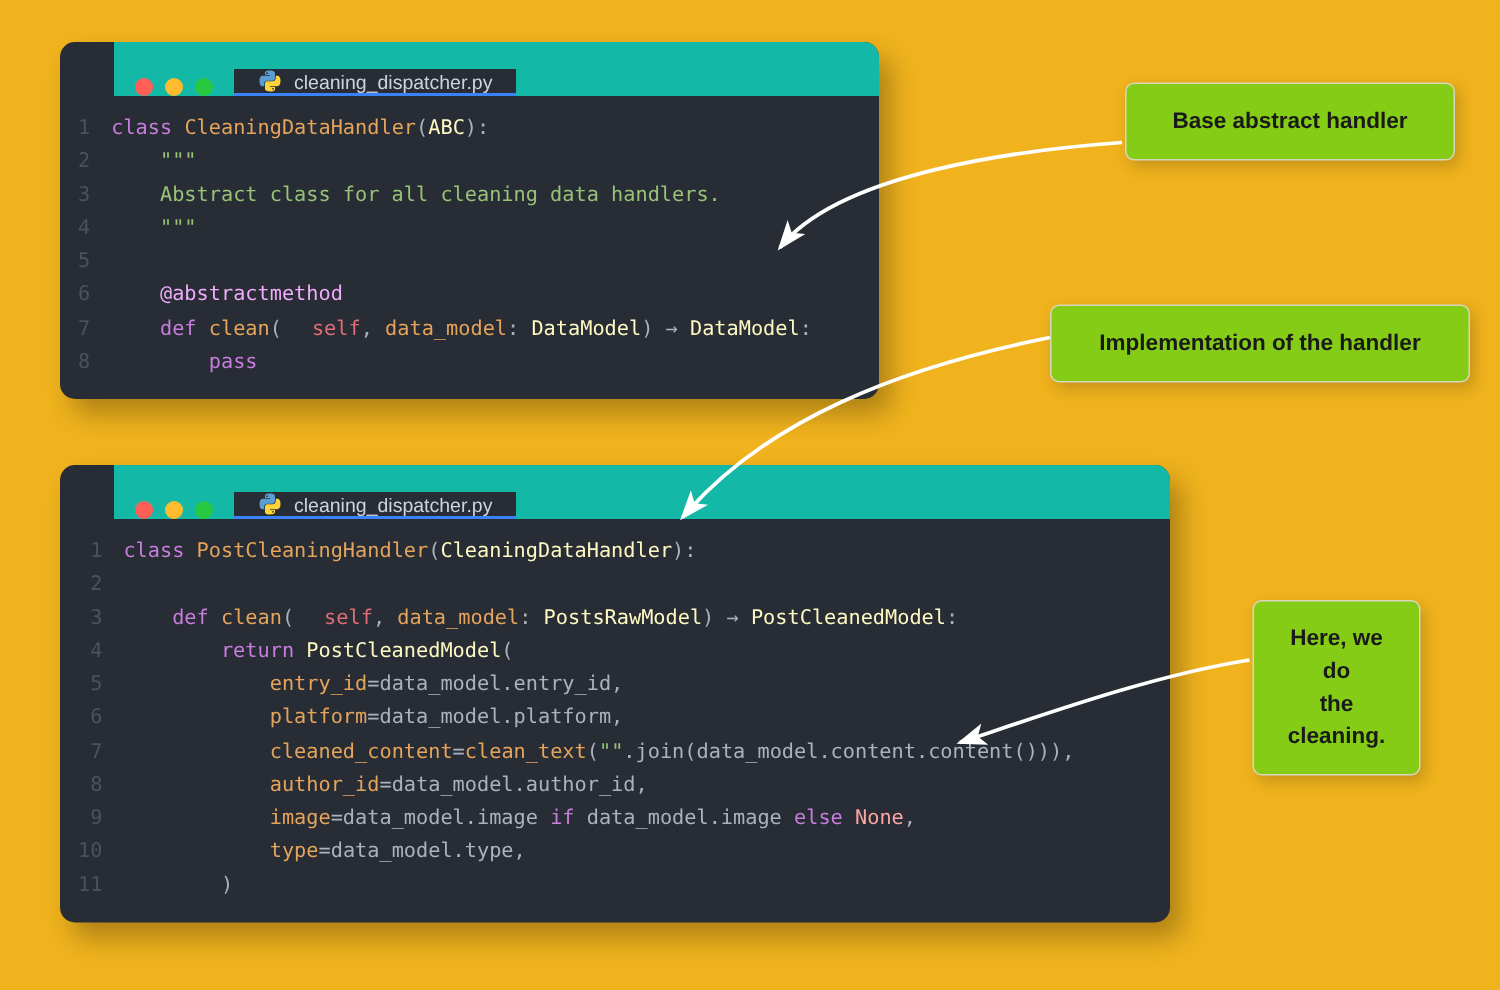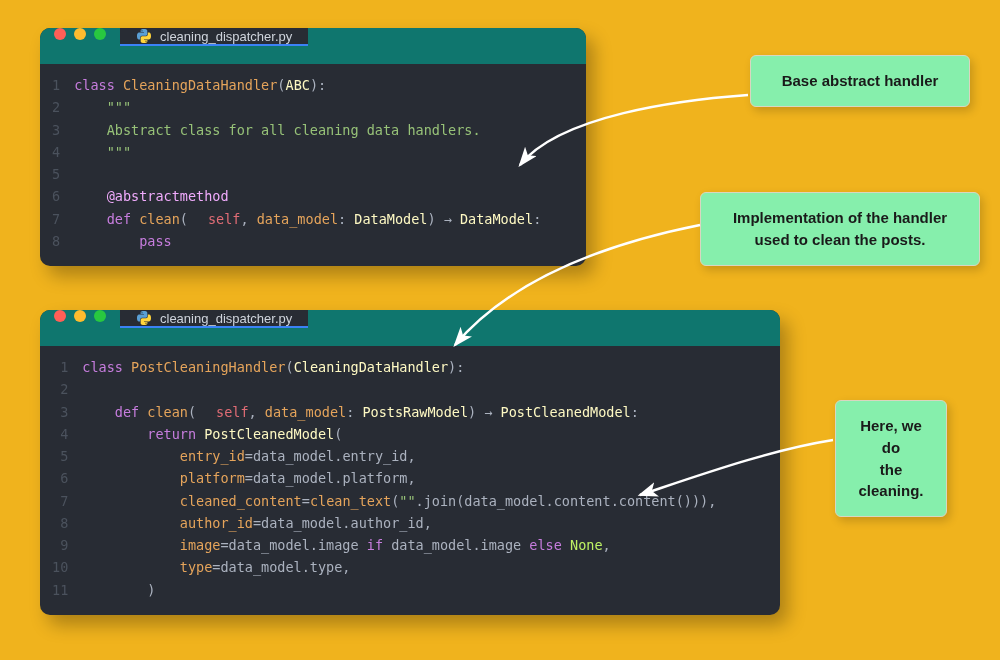--- a/index.html
+++ b/index.html
@@ -13,23 +13,24 @@
   }
   .editor {
     position: absolute;
     background: #282c34;
     border-radius: 10px;
     box-shadow: 8px 10px 18px rgba(0,0,0,0.28);
     overflow: hidden;
   }
   .titlebar {
     height: 36px;
-    background: #0f766e;
-    display: flex;
-    align-items: flex-start;
+    background: #14b8a6;
+    display: flex;
+    align-items: flex-end;
+    margin-left: 36px;
   }
   .traffic {
     display: flex;
     align-items: center;
     gap: 8px;
     padding: 0 14px;
   }
   .dot { width: 12px; height: 12px; border-radius: 50%; }
   .red { background: #ff5f57; }
   .yellow { background: #febc2e; }
@@ -66,25 +67,25 @@
     white-space: pre;
     color: #abb2bf;
   }
   .kw { color: #c77dde; } 
   .fn { color: #e5a45b; } 
   .cls { color: #fef9c3; } 
   .str { color: #97c278; } 
   .param { color: #e5a45b; } 
   .self { color: #e06c75; margin-left: 20px; }
   .dec { color: #f0abfc; } 
-  .none { color: #bef264; }
+  .none { color: #fca5a5; }
   .arrow { color: #abb2bf; }
   .callout {
     position: absolute;
-    background: #86efac;
+    background: #84cc16;
     border: 1px solid #d9d6c0;
     border-radius: 6px;
     padding: 14px 18px;
     font-family: -apple-system, BlinkMacSystemFont, 'Segoe UI', Helvetica, Arial, sans-serif;
     font-size: 15px;
     font-weight: 600;
     color: #1a1a1a;
     line-height: 1.45;
     box-shadow: 3px 4px 10px rgba(0,0,0,0.18);
     text-align: center;
@@ -177,23 +178,22 @@
 <span>            </span><span class="param">image</span><span>=data_model.image </span><span class="kw">if</span><span> data_model.image </span><span class="kw">else</span><span> </span><span class="none">None</span><span>,</span>
 <span>            </span><span class="param">type</span><span>=data_model.type,</span>
 <span>        )</span></div>
   </div>
 </div>
 
 <div class="callout" style="left:750px; top:55px; width:220px;">
   <div>Base abstract handler</div>
 </div>
 
-<div class="callout" style="left:700px; top:192px; width:280px;">
+<div class="callout" style="left:700px; top:203px; width:280px;">
   <div>Implementation of the handler</div>
-  <div>used to clean the posts.</div>
 </div>
 
 <div class="callout" style="left:835px; top:400px; width:112px;">
   <div>Here, we do</div>
   <div>the cleaning.</div>
 </div>
 
 <svg class="arrow-svg" style="left:0;top:0;width:1000px;height:660px;">
   <defs>
     <marker id="ah" markerWidth="10" markerHeight="10" refX="7" refY="3" orient="auto" markerUnits="strokeWidth">

